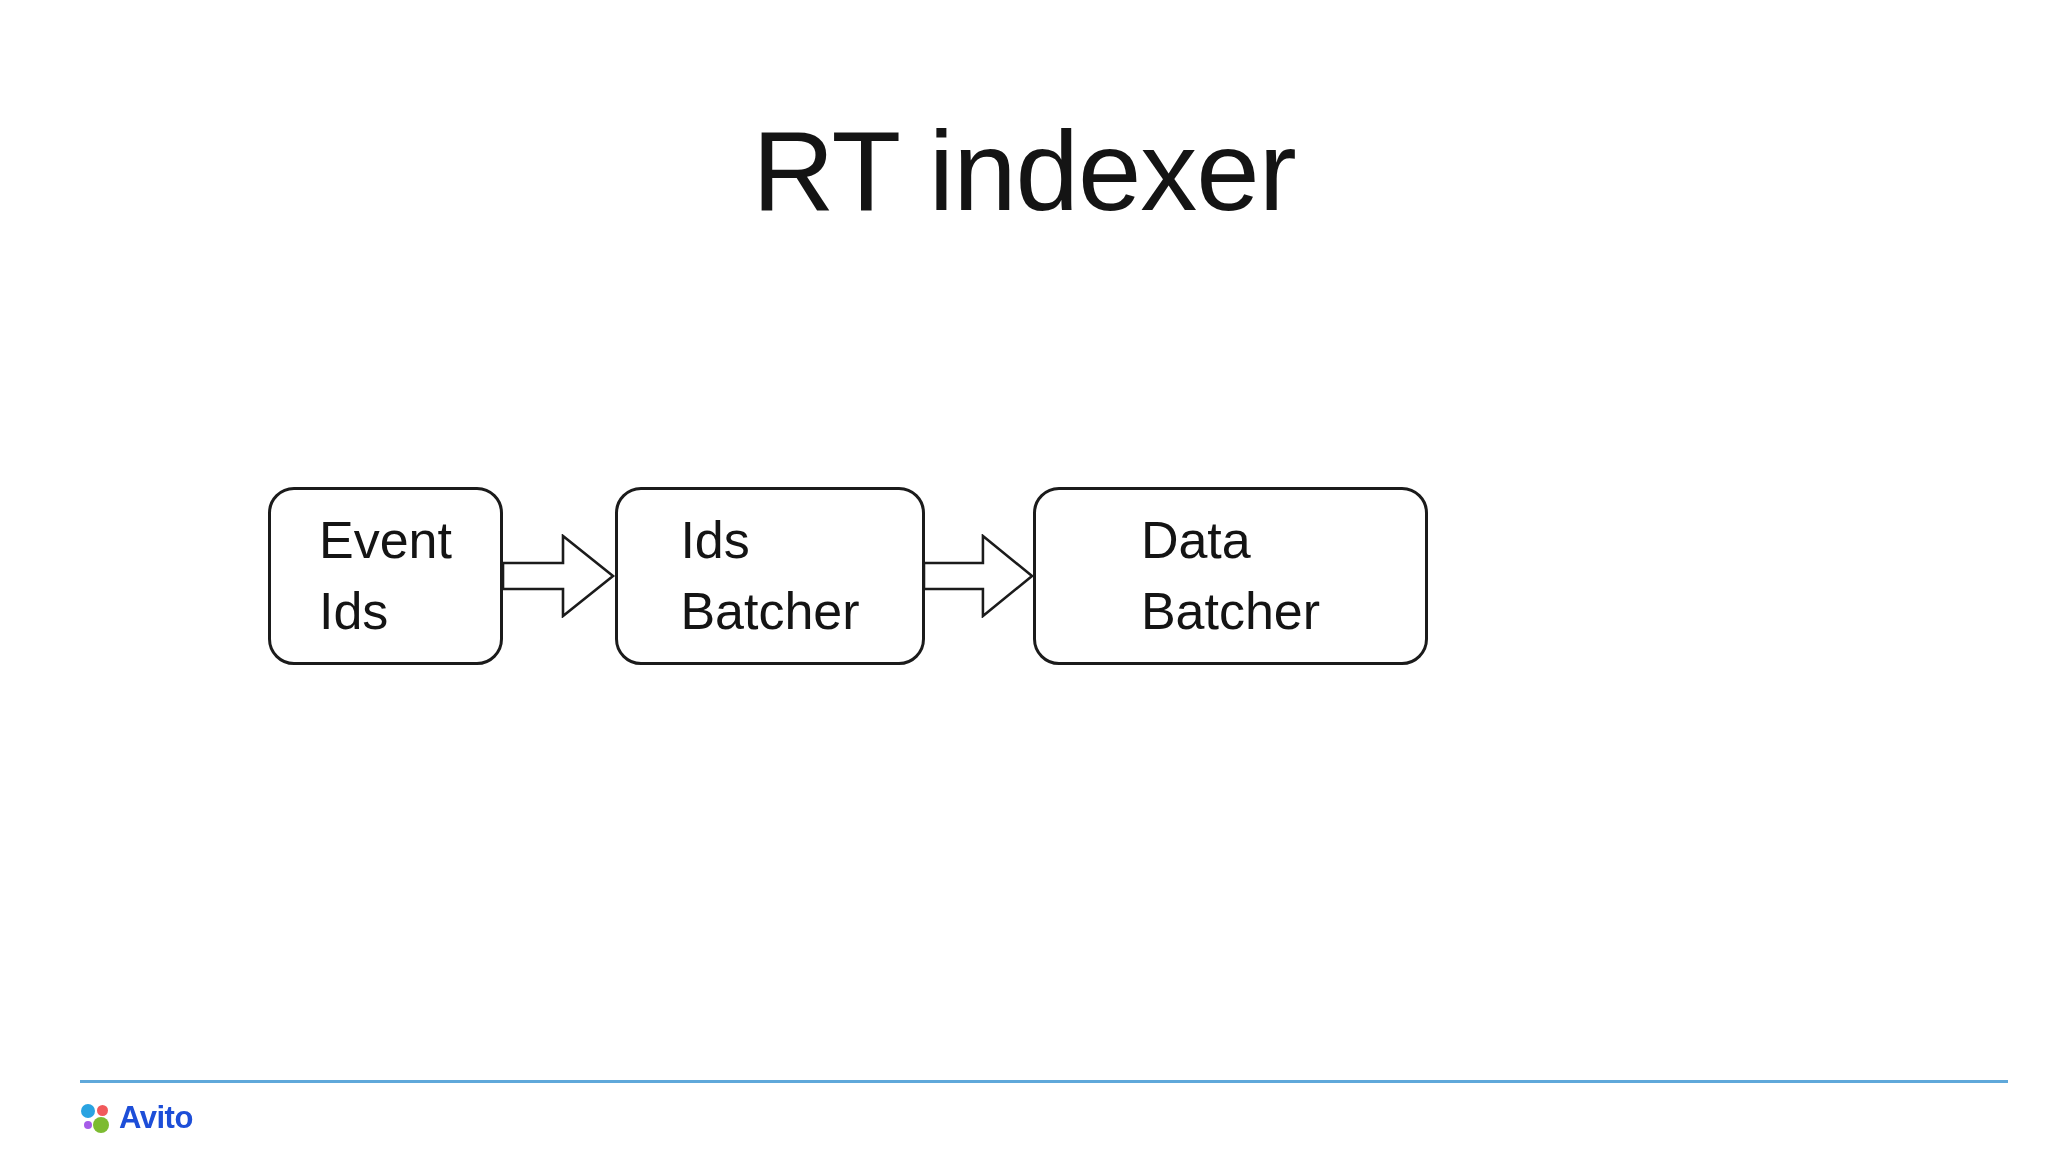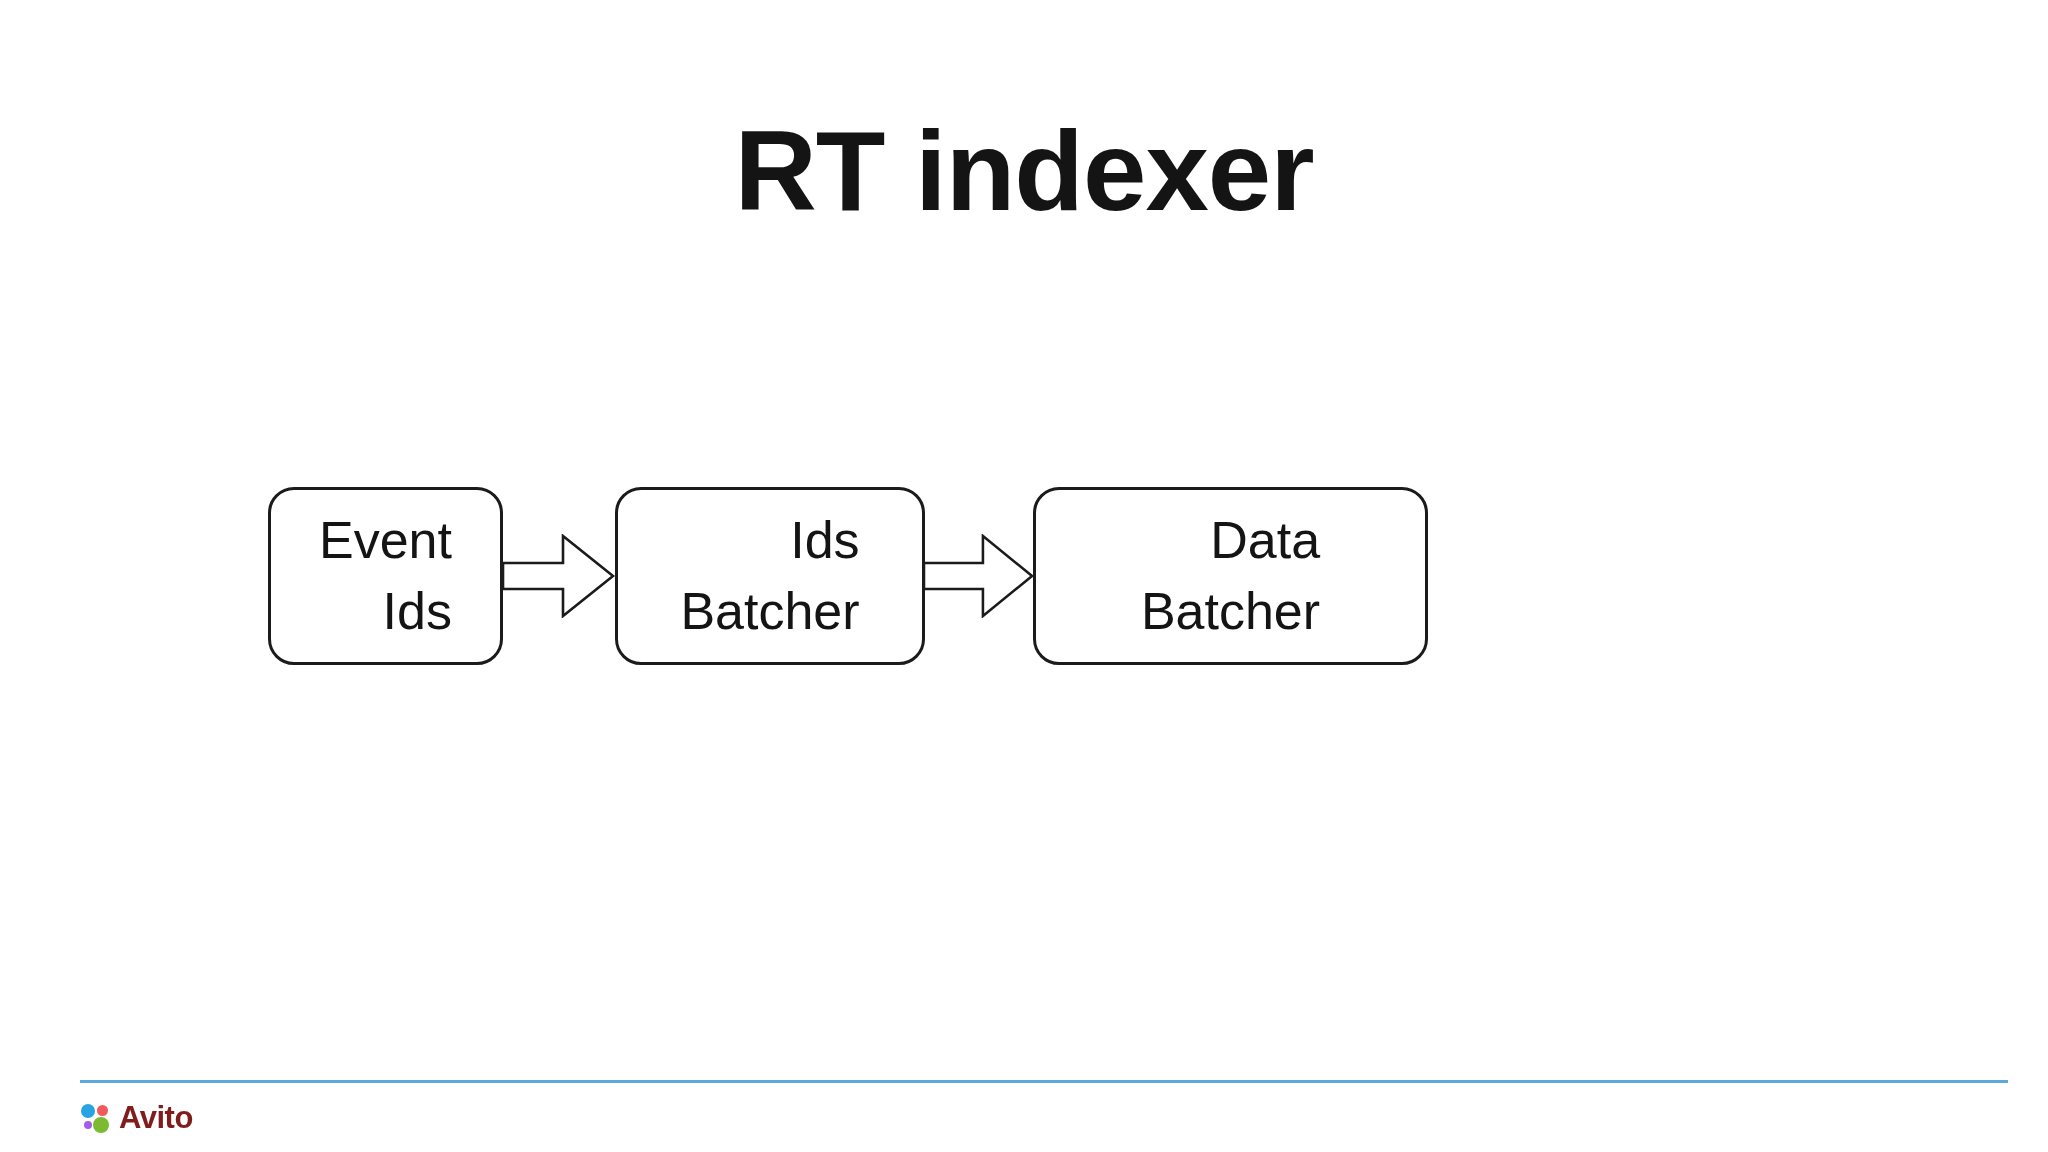--- a/index.html
+++ b/index.html
@@ -18,39 +18,39 @@
 
   
   .slide-title {
     position: absolute;
     left: 0;
     top: 114px;
     width: 2048px;
     text-align: center;
     font-size: 114px;
     line-height: 114px;
-    font-weight: 700;
+    font-weight: 400;
     letter-spacing: -1px;
     color: #141414;
     white-space: nowrap;
   }
 
   
   .node {
     position: absolute;
     top: 487px;
     height: 178px;
     box-sizing: border-box;
     background: #ffffff;
     border: 3px solid #1b1b1b;
     border-radius: 26px;
     display: flex;
     align-items: center;
     justify-content: center;
-    text-align: right;
+    text-align: left;
     font-size: 52px;
     line-height: 71px;
     color: #141414;
     white-space: pre-line;
   }
   .node-event-ids   { left: 268px;  width: 235px; }
   .node-ids-batcher { left: 615px;  width: 310px; }
   .node-data-batcher{ left: 1033px; width: 395px; }
 
   
@@ -88,21 +88,21 @@
   .dot { position: absolute; border-radius: 50%; }
   .dot-blue   { left: 1px;  top: 2px;  width: 14px; height: 14px; }
   .dot-red    { left: 17px; top: 3px;  width: 11px; height: 11px; }
   .dot-purple { left: 4px;  top: 19px; width: 8px;  height: 8px;  }
   .dot-green  { left: 13px; top: 15px; width: 16px; height: 16px; }
   .brand-text {
     margin-left: 9px;
     font-size: 31px;
     font-weight: 700;
     letter-spacing: -0.5px;
-    color: #7f1d1d;
+    color: #1d4ed8;
     line-height: 36px;
   }
 </style>
 </head>
 <body>
 
 <div class="slide">
 
   <div class="slide-title">RT indexer</div>
 

